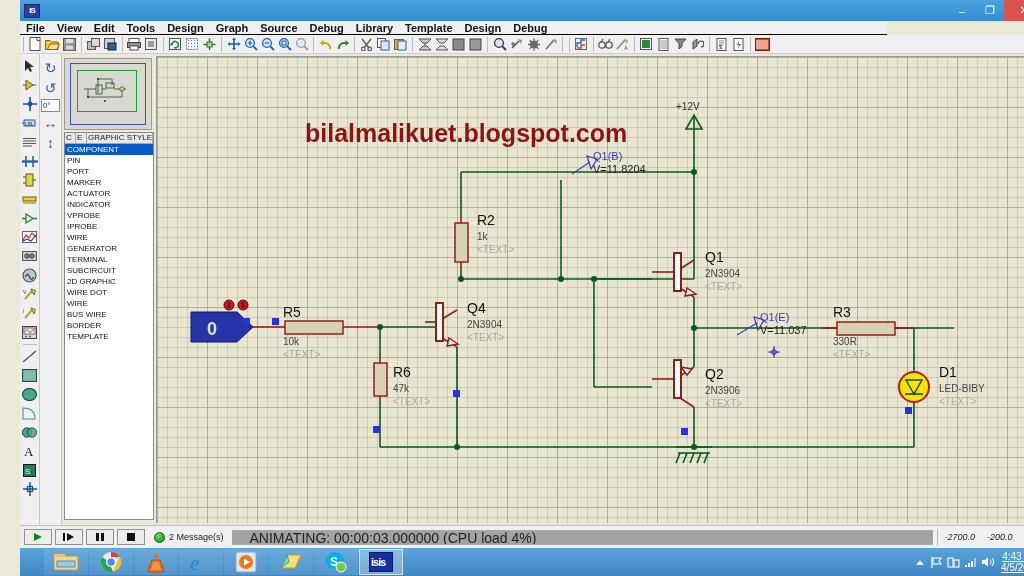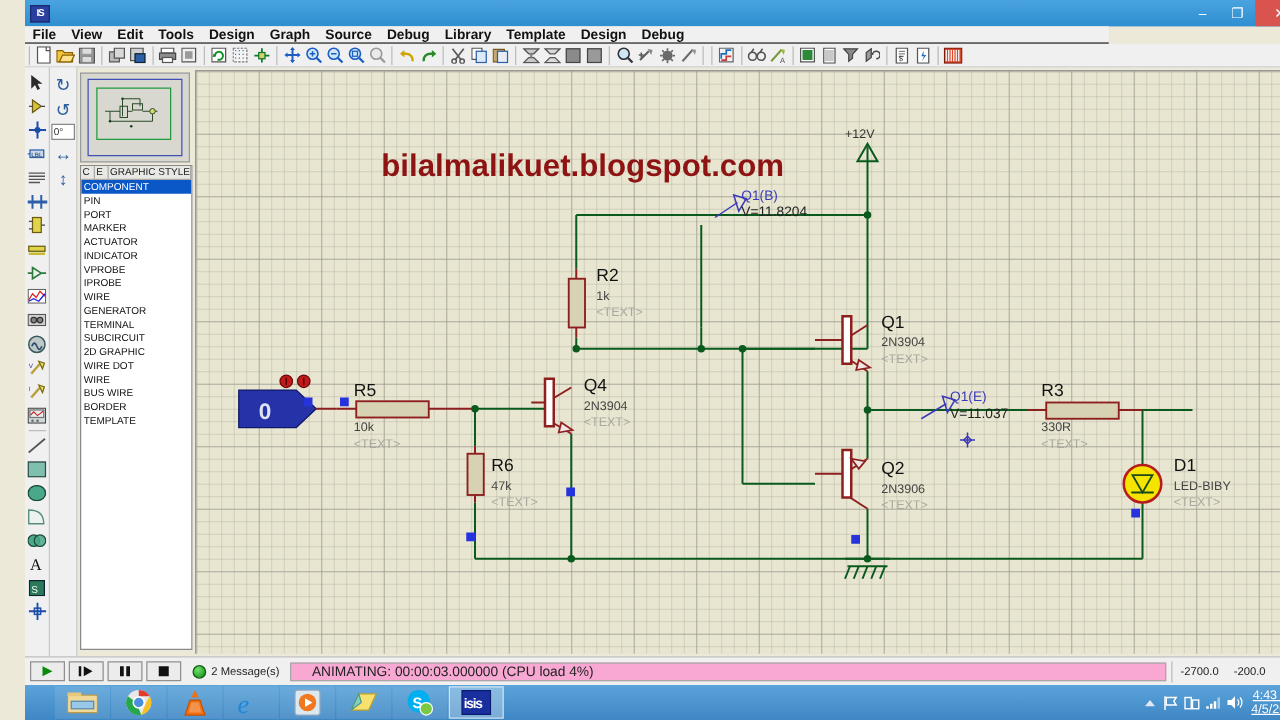--- a/index.html
+++ b/index.html
@@ -156,29 +156,29 @@
     display: flex; align-items: center; margin-left: 6px; font-size: 9px; color: #222;
     white-space: nowrap;
   }
   .msg-dot {
     width: 11px; height: 11px; border-radius: 50%;
     background: radial-gradient(circle at 35% 32%, #6ee36e, #118411);
     margin-right: 4px; border: 1px solid #0a5e0a;
   }
   .anim-field {
     margin-left: 8px; flex: 1; height: 15px; border: 1px solid #a8a8a8;
-    background: #f9a8d4; font-size: 11px; color: #222; line-height: 14px;
+    background: #a3a3a3; font-size: 14px; color: #222; line-height: 14px;
     padding-left: 17px; white-space: nowrap; overflow: hidden;
   }
   .coords {
     display: flex; align-items: center; font-size: 9px; color: #222;
     border-left: 1px solid #bbb; padding-left: 6px; margin-left: 4px;
     height: 17px;
   }
-  .coords span { margin-right: 12px; white-space: nowrap; }
+  .coords span { margin-right: 12px; white-space: nowrap; font-style: italic; }
 
   
   .taskbar {
     position: absolute; left: 0; top: 548px; width: 1024px; height: 28px;
     background: linear-gradient(#5ba3d9, #3f87c4);
     display: flex; align-items: center;
   }
   .tb-item {
     width: 44px; height: 26px; margin-right: 1px;
     display: flex; align-items: center; justify-content: center;

